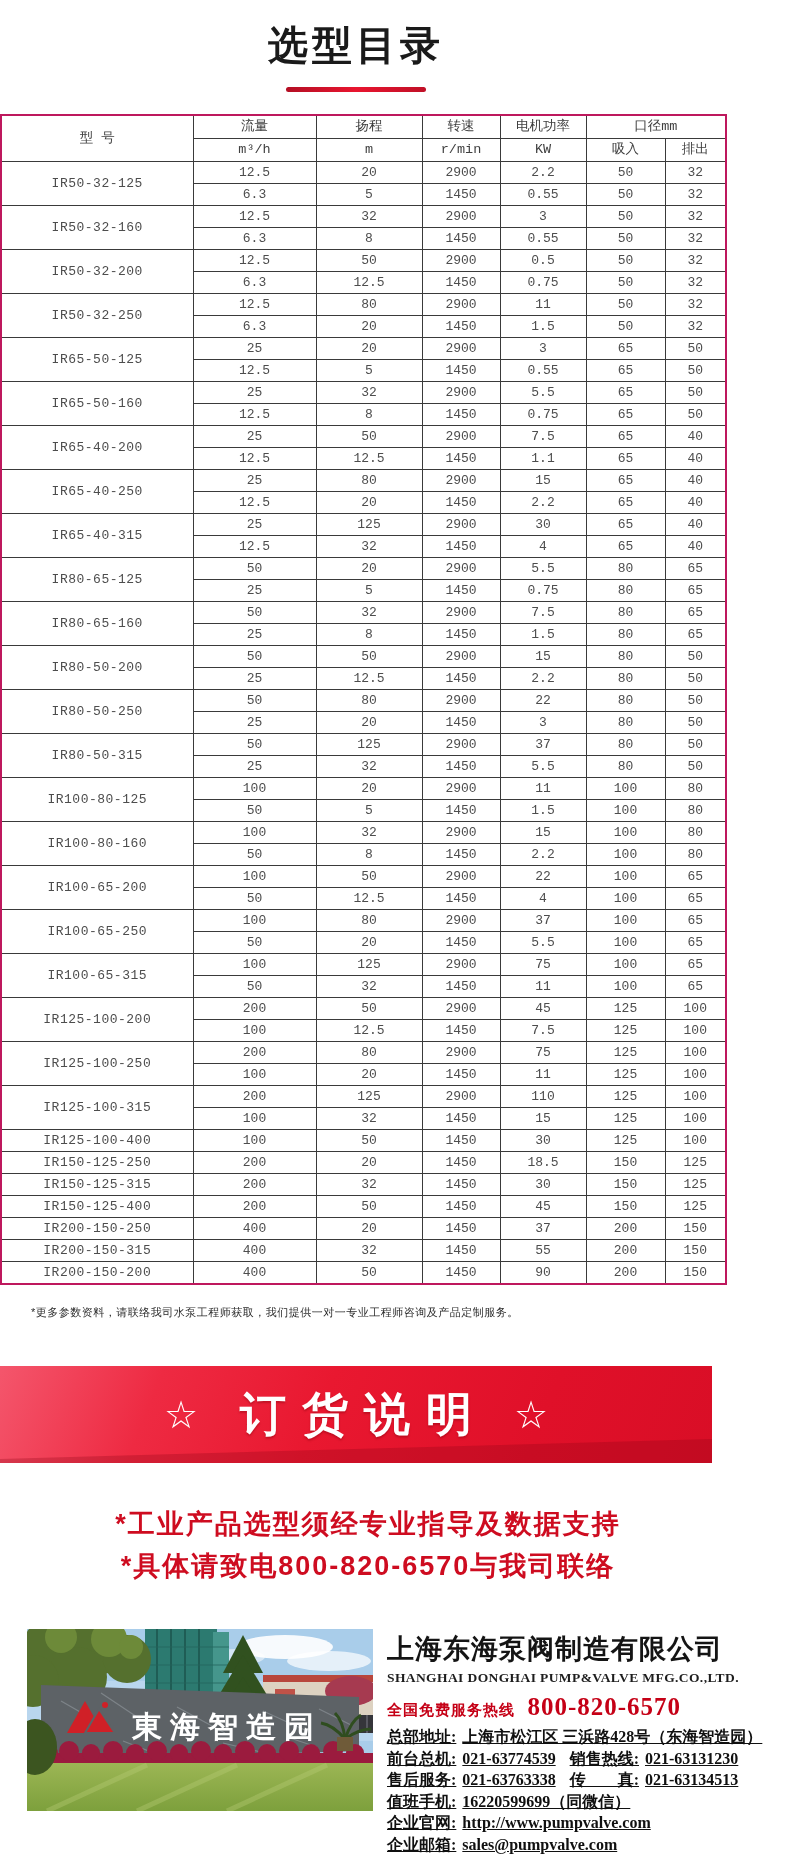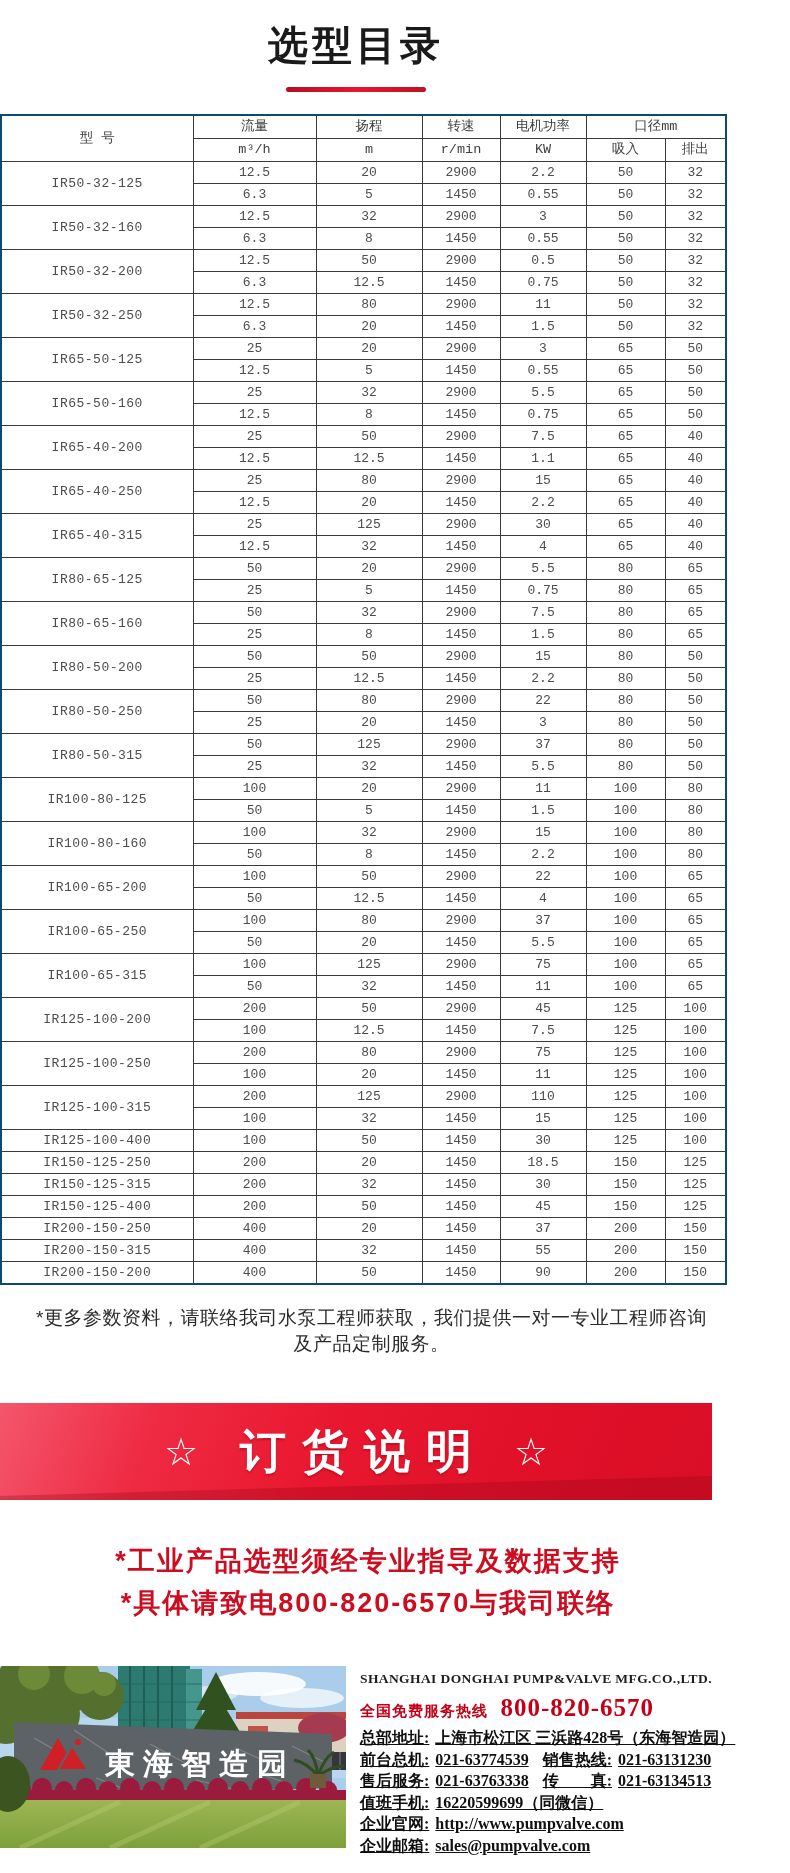--- a/index.html
+++ b/index.html
@@ -10,44 +10,44 @@
   .page-title{margin:18px 0 0 0;text-align:center;font-size:40px;font-weight:bold;color:#1a1a1a;letter-spacing:4px;}
   .title-underline{width:140px;height:5px;border-radius:3px;margin:14px auto 22px auto;
     background:linear-gradient(90deg,#b40f24,#e8152f 50%,#c01027);}
 
   
   table.spec{border-collapse:collapse;table-layout:fixed;margin:0 auto;width:727px;
     font-family:"Liberation Mono","DejaVu Sans Mono",monospace;}
   table.spec th,table.spec td{border:1px solid #3a3a3a;text-align:center;vertical-align:middle;
     font-weight:normal;color:#4d4d4d;font-size:13px;padding:0;height:21px;line-height:21px;
     white-space:nowrap;overflow:hidden;}
-  table.spec{border:2px solid #0c4a6e;}
+  table.spec{border:2px solid #be185d;}
   table.spec thead th{height:22px;line-height:22px;font-size:13.5px;color:#3f3f3f;}
   td.model-cell{letter-spacing:.5px;}
 
   
-  .note{margin:20px 0 0 31px;font-size:19px;color:#2b2b2b;letter-spacing:.5px;text-align:center;}
+  .note{margin:20px 0 0 31px;font-size:11px;color:#2b2b2b;letter-spacing:.5px;}
 
   
   .order-banner{position:relative;margin-top:46px;height:97px;overflow:hidden;
     background:linear-gradient(112deg,#f4566c 0%,#ee2a42 22%,#e91830 45%,#e01029 75%,#d90e26 100%);
     display:flex;align-items:center;justify-content:center;gap:26px;}
   .order-banner::after{content:"";position:absolute;left:-20px;right:-20px;bottom:-16px;height:30px;
     background:rgba(140,4,20,.28);transform:rotate(-1.6deg);}
   .order-banner .star{color:#ffffff;font-size:38px;line-height:1;}
   .order-banner .banner-title{color:#ffffff;font-size:46px;font-weight:bold;letter-spacing:16px;text-indent:16px;
     text-shadow:0 2px 2px rgba(120,0,12,.35);}
 
   
   .slogans{margin-top:40px;text-align:center;}
   .slogans .slogan{color:#ce0c20;font-size:27px;font-weight:bold;letter-spacing:2px;line-height:42px;padding-left:24px;}
 
   
   .footer{margin:42px auto 0 auto;width:752px;display:flex;align-items:flex-start;gap:14px;}
-  .photo{width:346px;height:182px;flex:0 0 auto;background:#fde047;}
+  .photo{width:346px;height:182px;flex:0 0 auto;background:#fde047;margin-left:27px;}
   .photo svg{display:block;}
   .info{flex:1 1 auto;padding-top:2px;}
   .cn-name{font-size:27px;font-weight:bold;color:#141414;letter-spacing:1px;white-space:nowrap;}
   .en-name{margin-top:3px;font-family:"Liberation Serif",serif;font-weight:bold;font-size:13.5px;color:#1d1d1d;letter-spacing:.4px;white-space:nowrap;}
   .hotline{margin-top:7px;color:#c50016;font-weight:bold;white-space:nowrap;}
   .hotline .hot-label{font-size:15px;letter-spacing:1px;}
   .hotline .hot-num{font-size:25px;font-family:"Liberation Serif",serif;margin-left:8px;letter-spacing:1px;}
   .contacts{margin-top:5px;}
   .contact-line{font-family:"Liberation Serif",serif;font-weight:bold;font-size:16px;color:#101010;
     line-height:21.5px;white-space:nowrap;text-decoration:underline;}
@@ -668,20 +668,21 @@
           <path d="M318,110 q-12,-14 -24,-16"></path>
             <path d="M318,110 q-2,-18 -10,-26"></path>
           <path d="M318,110 q6,-18 16,-24"></path>
             <path d="M318,110 q14,-10 26,-10"></path>
         </g>
         <rect x="310" y="108" width="16" height="14" fill="#6f5b39"></rect>
       </svg>
     </div>
 
     <div class="info">
+      <div class="cn-name">上海东海泵阀制造有限公司</div>
       <div class="en-name">SHANGHAI DONGHAI PUMP&amp;VALVE MFG.CO.,LTD.</div>
       <div class="hotline">
         <span class="hot-label">全国免费服务热线</span>
         <span class="hot-num">800-820-6570</span>
       </div>
       <div class="contacts">
           <div class="contact-line"><span class="c-pair"><span class="c-label">总部地址:</span><span class="c-value">上海市松江区 三浜路428号（东海智造园）</span></span></div>
           <div class="contact-line"><span class="c-pair"><span class="c-label">前台总机:</span><span class="c-value">021-63774539</span></span><span class="c-pair"><span class="c-label">销售热线:</span><span class="c-value">021-63131230</span></span></div>
           <div class="contact-line"><span class="c-pair"><span class="c-label">售后服务:</span><span class="c-value">021-63763338</span></span><span class="c-pair"><span class="c-label">传　　真:</span><span class="c-value">021-63134513</span></span></div>
           <div class="contact-line"><span class="c-pair"><span class="c-label">值班手机:</span><span class="c-value">16220599699（同微信）</span></span></div>

